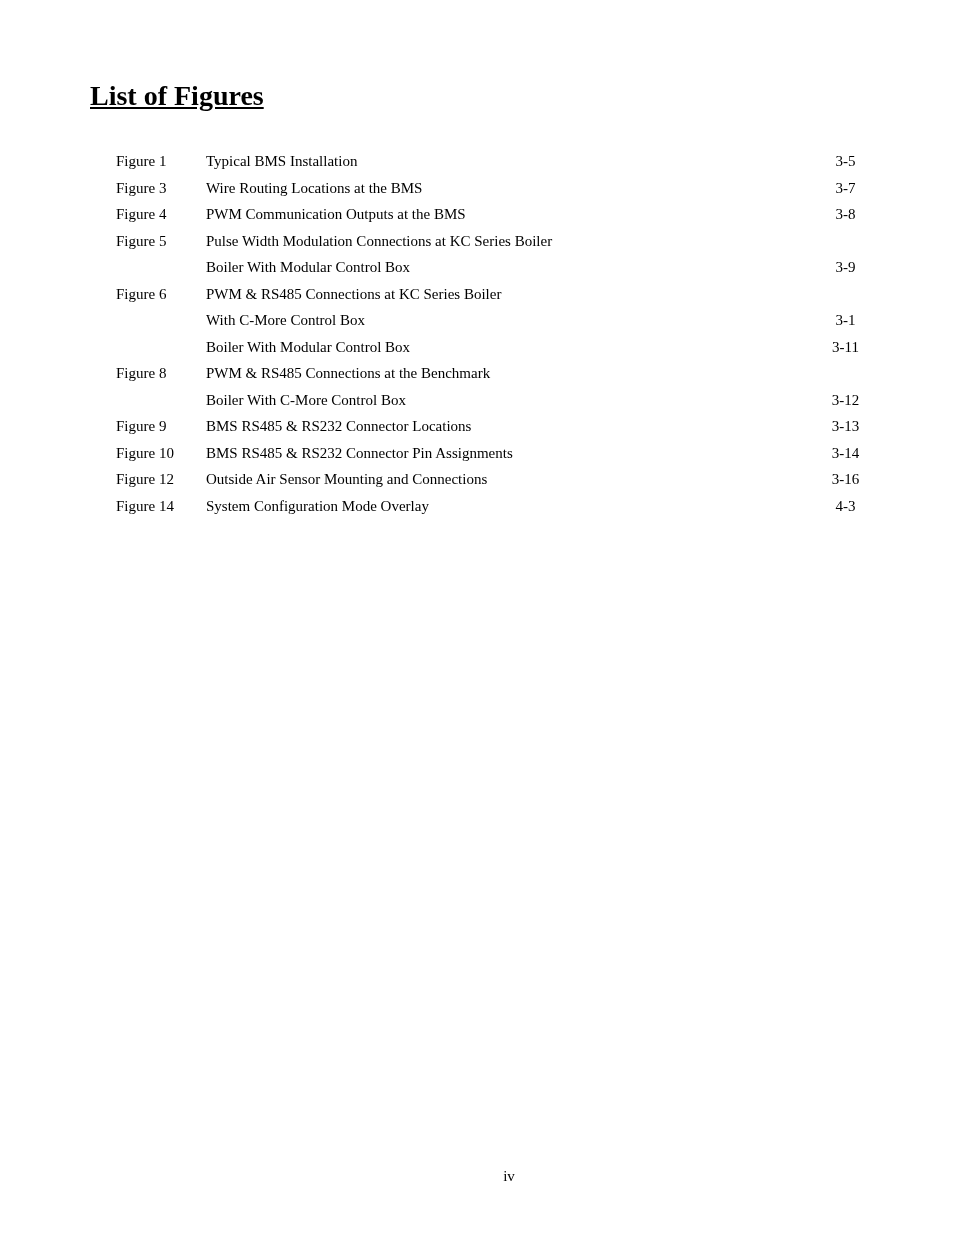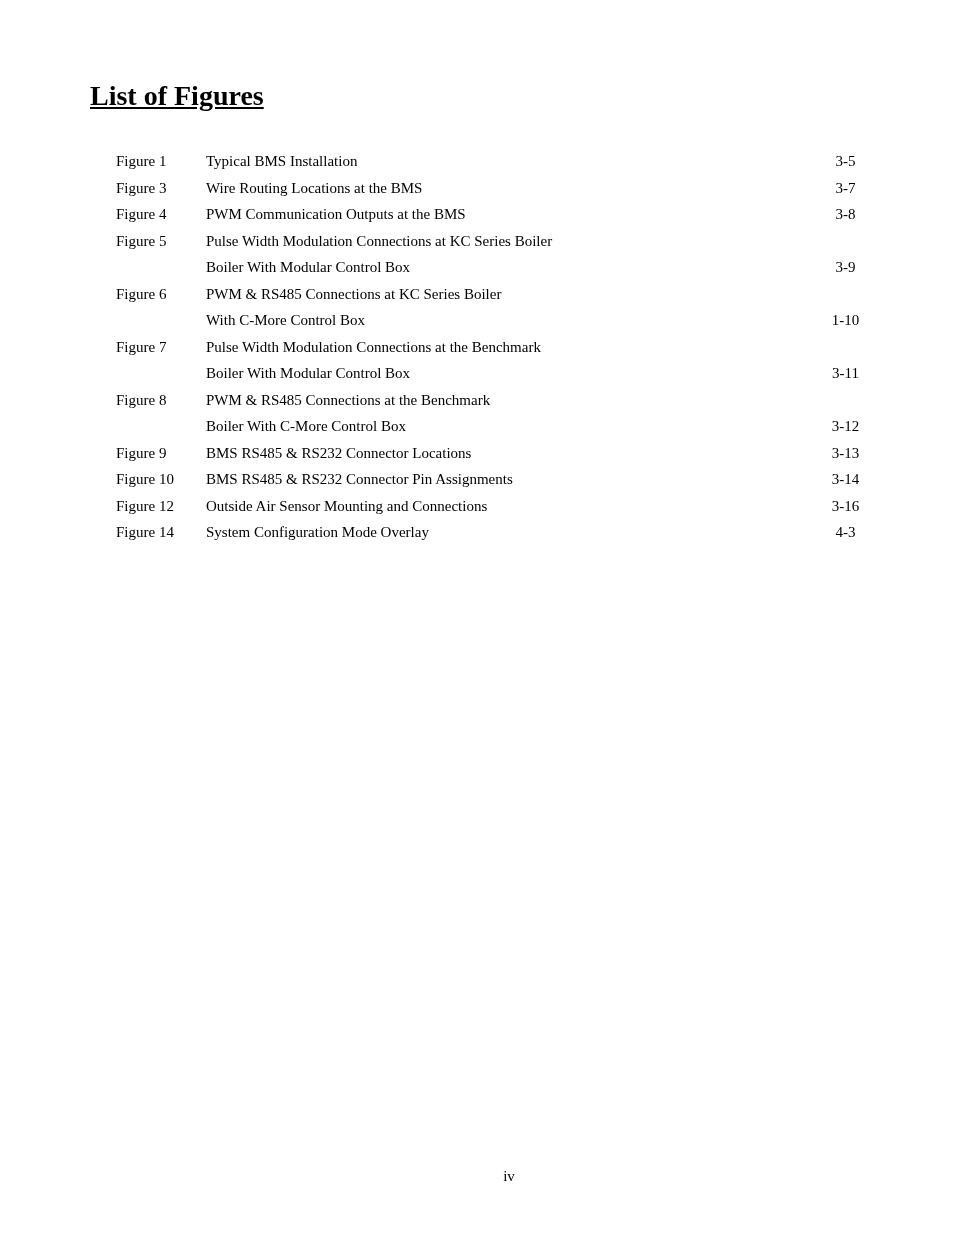--- a/index.html
+++ b/index.html
@@ -113,26 +113,21 @@
         <td class="col-page">3-9</td>
       </tr>
         <tr>
         <td class="col-figure">Figure 6</td>
         <td class="col-description">PWM &amp; RS485 Connections at KC Series Boiler</td>
         <td class="col-page"></td>
       </tr>
         <tr>
         <td class="col-figure"></td>
         <td class="col-description">With C-More Control Box</td>
-        <td class="col-page">1-10</td>
-      </tr>
-        <tr>
-        <td class="col-figure">Figure 7</td>
-        <td class="col-description">Pulse Width Modulation Connections at the Benchmark</td>
-        <td class="col-page"></td>
+        <td class="col-page">3-1</td>
       </tr>
         <tr>
         <td class="col-figure"></td>
         <td class="col-description">Boiler With Modular Control Box</td>
         <td class="col-page">3-11</td>
       </tr>
         <tr>
         <td class="col-figure">Figure 8</td>
         <td class="col-description">PWM &amp; RS485 Connections at the Benchmark</td>
         <td class="col-page"></td>

